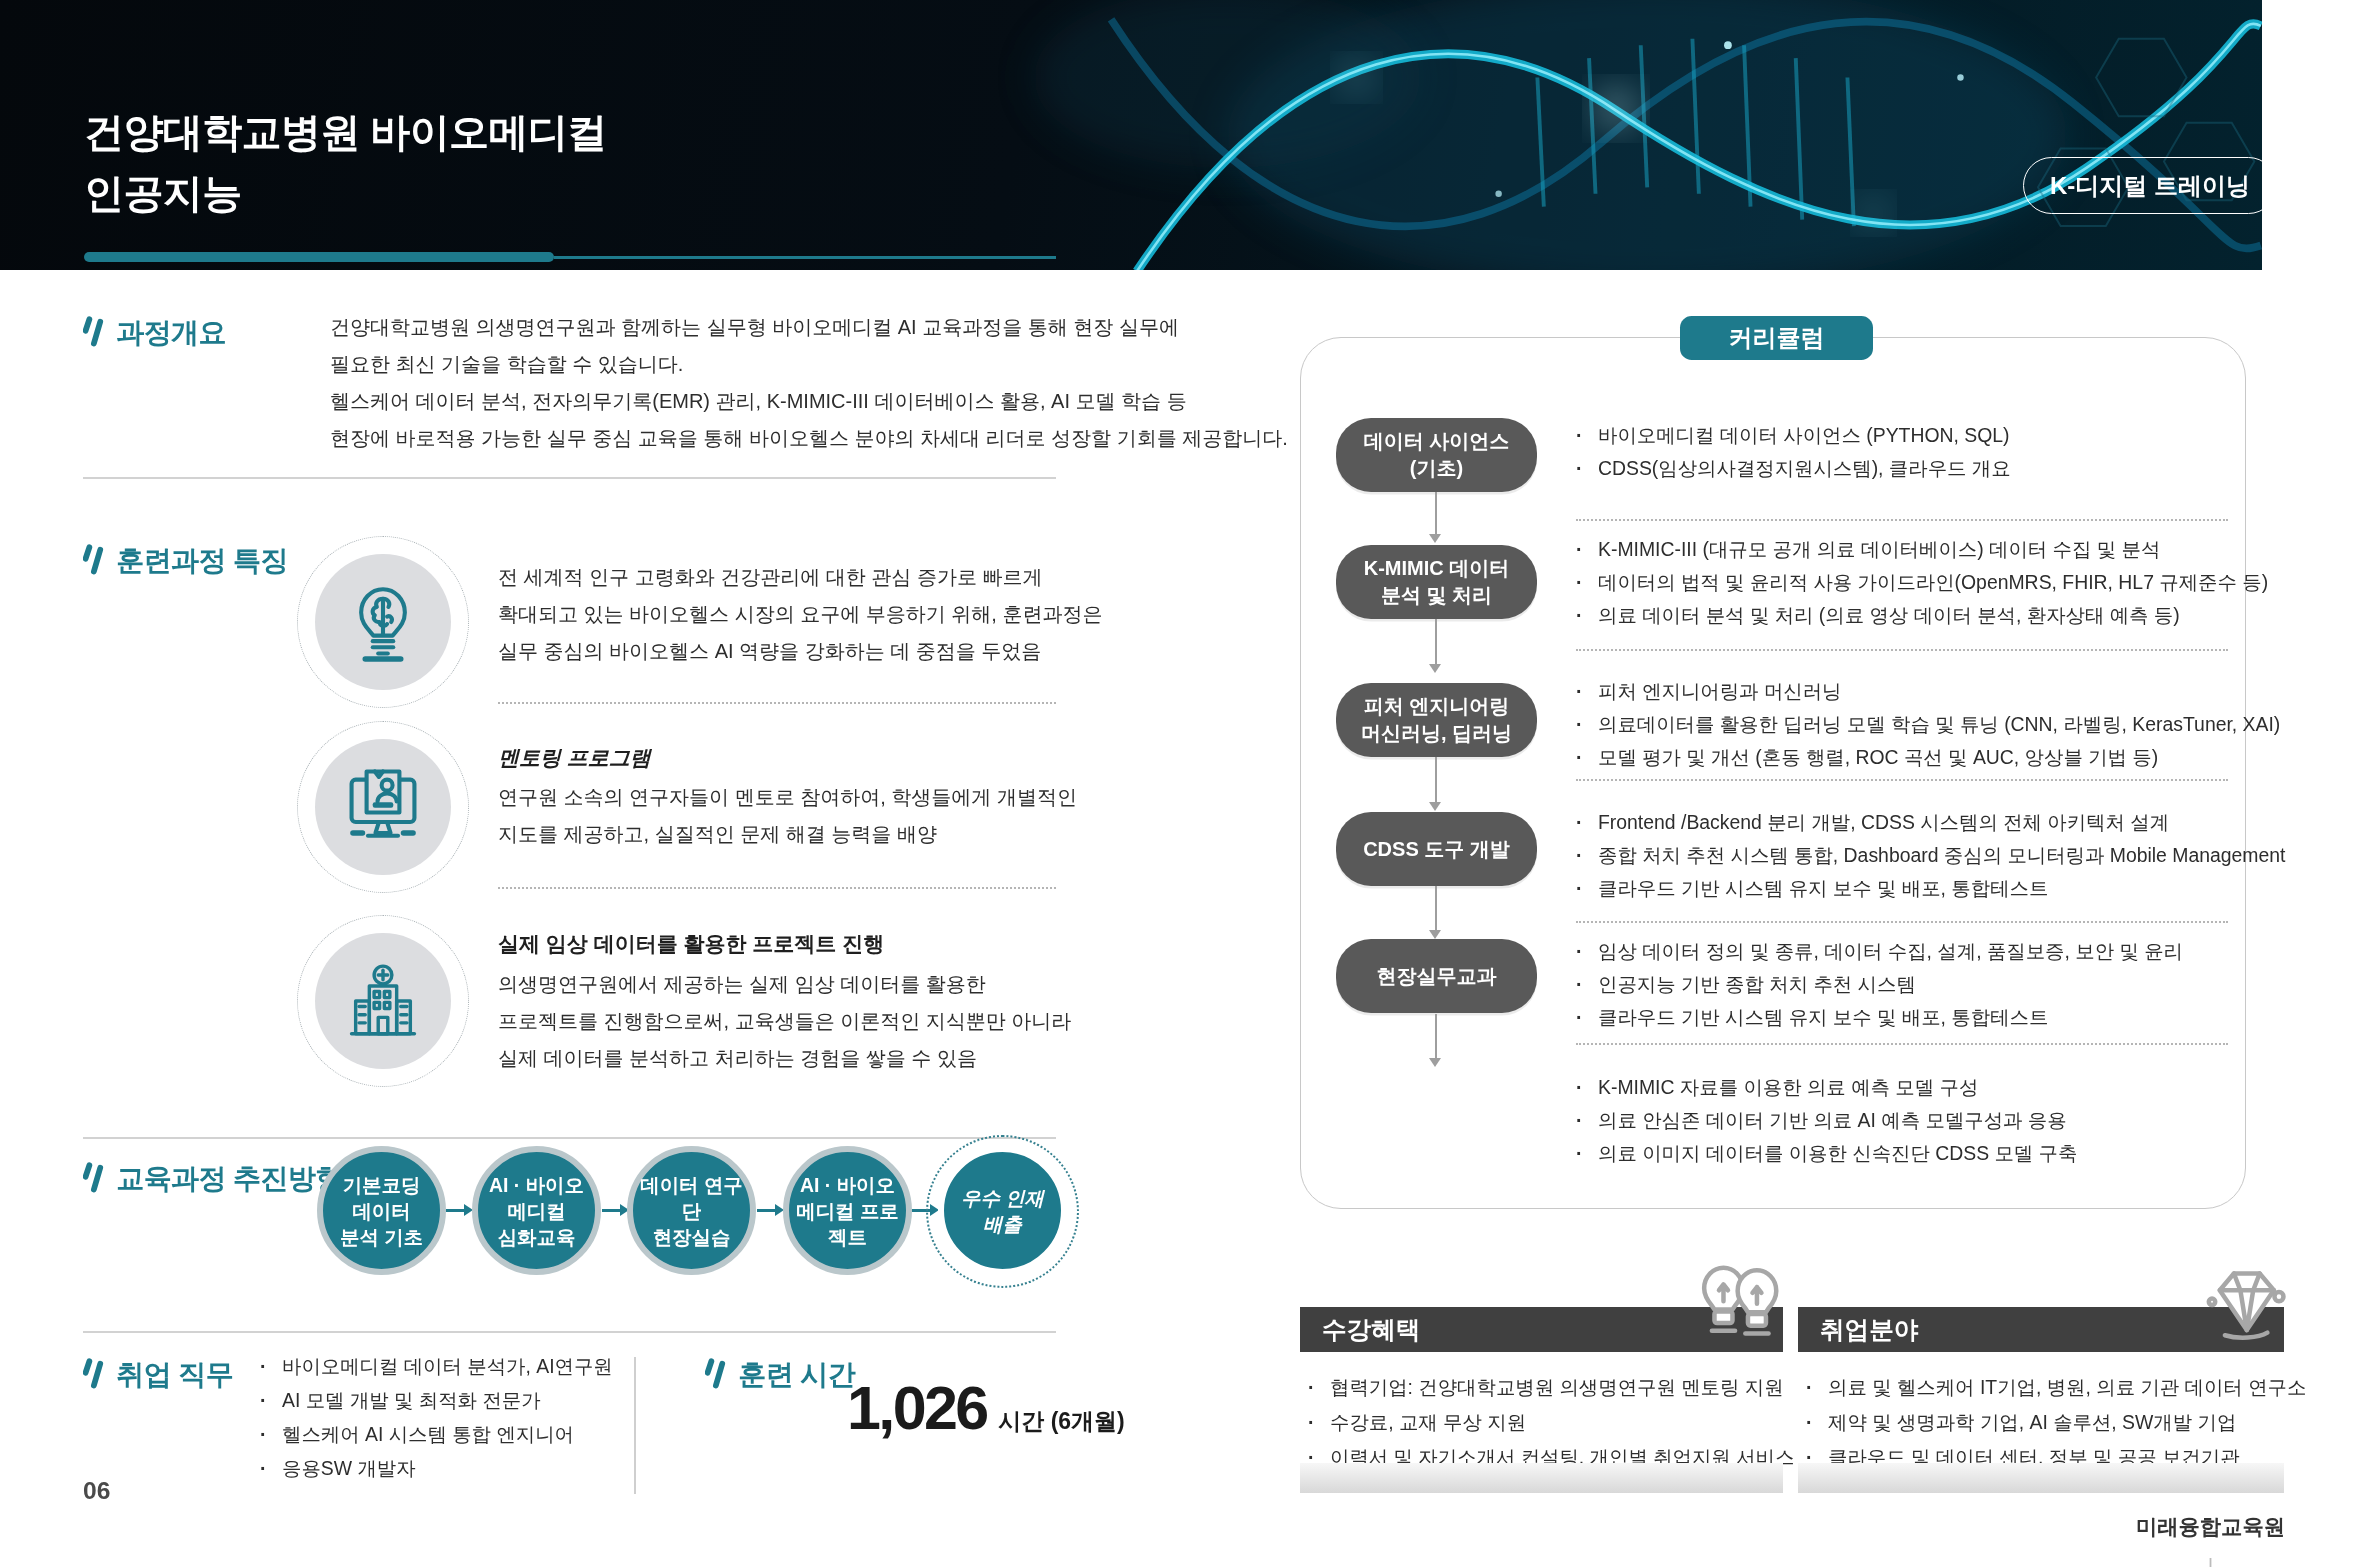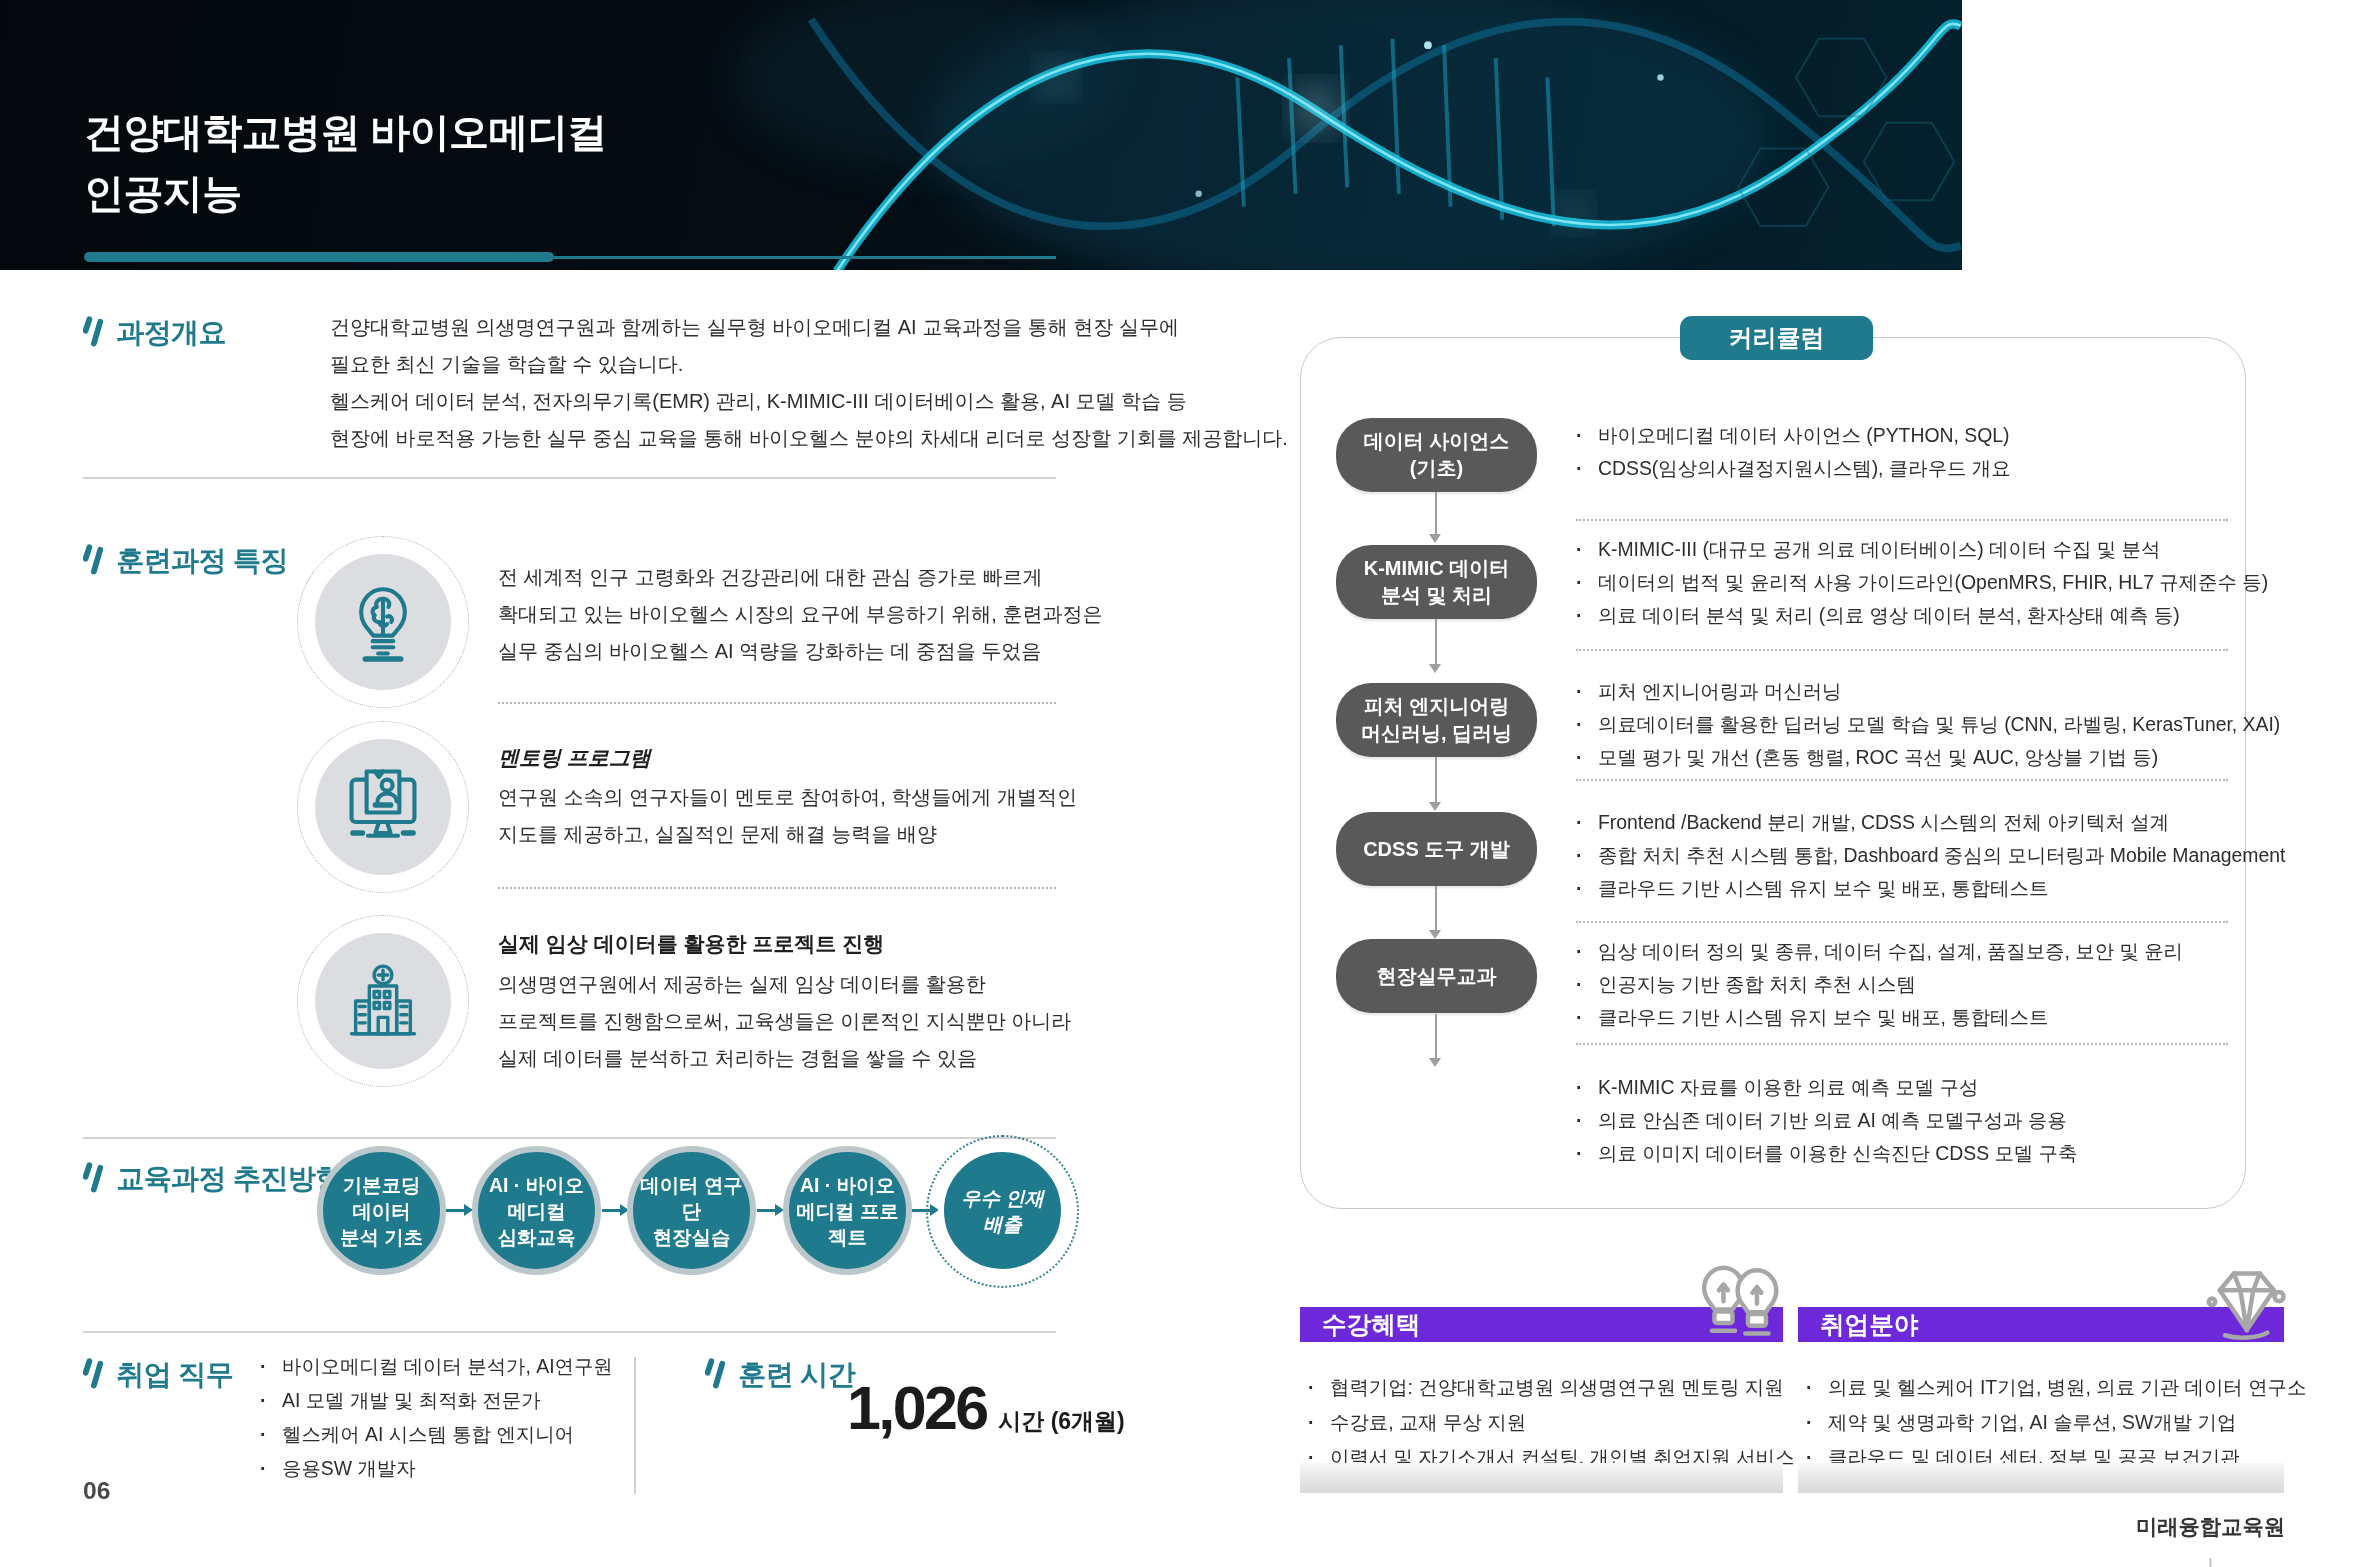--- a/index.html
+++ b/index.html
@@ -1,21 +1,21 @@
 <!DOCTYPE html>
 <html style="font-size:10.3px"><head>
 <meta charset="utf-8">
 <style>
   html,body{margin:0;padding:0;background:#ffffff;}
   #stage{position:relative;width:2366px;height:1568px;background:#ffffff;overflow:hidden;
          font-family:"Liberation Sans","DejaVu Sans",sans-serif;color:#2d2d2d;}
   .preline{white-space:pre-line;}
 
   
-  .header{position:absolute;left:0;top:0;width:1962px;height:270px;
+  .header{position:absolute;left:0;top:0;width:2262px;height:270px;
           background:linear-gradient(100deg,#04080c 0%,#050d14 45%,#03222e 100%);overflow:hidden;}
   .dna{position:absolute;right:0;top:0;width:1488px;height:270px;}
   .header-title{position:absolute;left:84px;top:102px;color:#ffffff;font-size:40px;font-weight:800;
                 line-height:61px;letter-spacing:-0.6px;}
   .header-badge{position:absolute;left:2023px;top:157px;width:254px;height:57px;border:1.9px solid #ffffff;
                 border-radius:30px;display:flex;align-items:center;justify-content:center;color:#ffffff;
                 font-size:24px;font-weight:600;box-sizing:border-box;}
   .rule-thick{position:absolute;left:84px;top:252px;width:470px;height:10.3px;border-radius:5.2px;background:#1E7A8C;}
   .rule-thin{position:absolute;left:554px;top:256px;width:502px;height:3.2px;background:#1E7A8C;}
 
@@ -93,21 +93,21 @@
   .chead{position:absolute;left:1429px;width:0;height:0;border-left:6.5px solid transparent;
          border-right:6.5px solid transparent;border-top:9.7px solid #9e9e9e;}
   .ch1{top:534px;} .ch2{top:664px;} .ch3{top:802px;} .ch4{top:930px;} .ch5{top:1058px;}
   .mb{position:absolute;left:1576px;font-size:19.4px;font-weight:500;color:#2d2d2d;}
   .mb li{line-height:33px;}
   .mb1{top:419px;} .mb2{top:533px;} .mb3{top:675px;} .mb4{top:806px;} .mb5{top:935px;} .mb6{top:1071px;}
   .rdot{position:absolute;left:1576px;width:652px;border-top:2.6px dotted #b5b5b5;height:0;}
   .rd1{top:519px;} .rd2{top:649px;} .rd3{top:779px;} .rd4{top:921px;} .rd5{top:1043px;}
 
   
-  .card-bar{position:absolute;top:1307px;height:35px;background:#6d28d9;display:flex;align-items:center;
+  .card-bar{position:absolute;top:1307px;height:45px;background:#404040;display:flex;align-items:center;
             color:#ffffff;font-size:24.6px;font-weight:700;padding-left:22px;box-sizing:border-box;}
   .bar1{left:1300px;width:483px;} .bar2{left:1798px;width:486px;}
   .card-icon{position:absolute;color:#a7a7a7;}
   .bulbs-pos{left:1690px;top:1261px;} .diamond-pos{left:2194px;top:1259px;}
   .card-list{position:absolute;font-size:19.4px;font-weight:500;color:#2d2d2d;}
   .card-list li{line-height:35px;}
   .clist1{left:1308px;top:1370px;} .clist2{left:1806px;top:1370px;}
   .strip{position:absolute;top:1463px;height:30px;background:linear-gradient(to bottom,#f7f7f7,#d8d8d8);}
   .strip1{left:1300px;width:483px;} .strip2{left:1798px;width:486px;}
 

